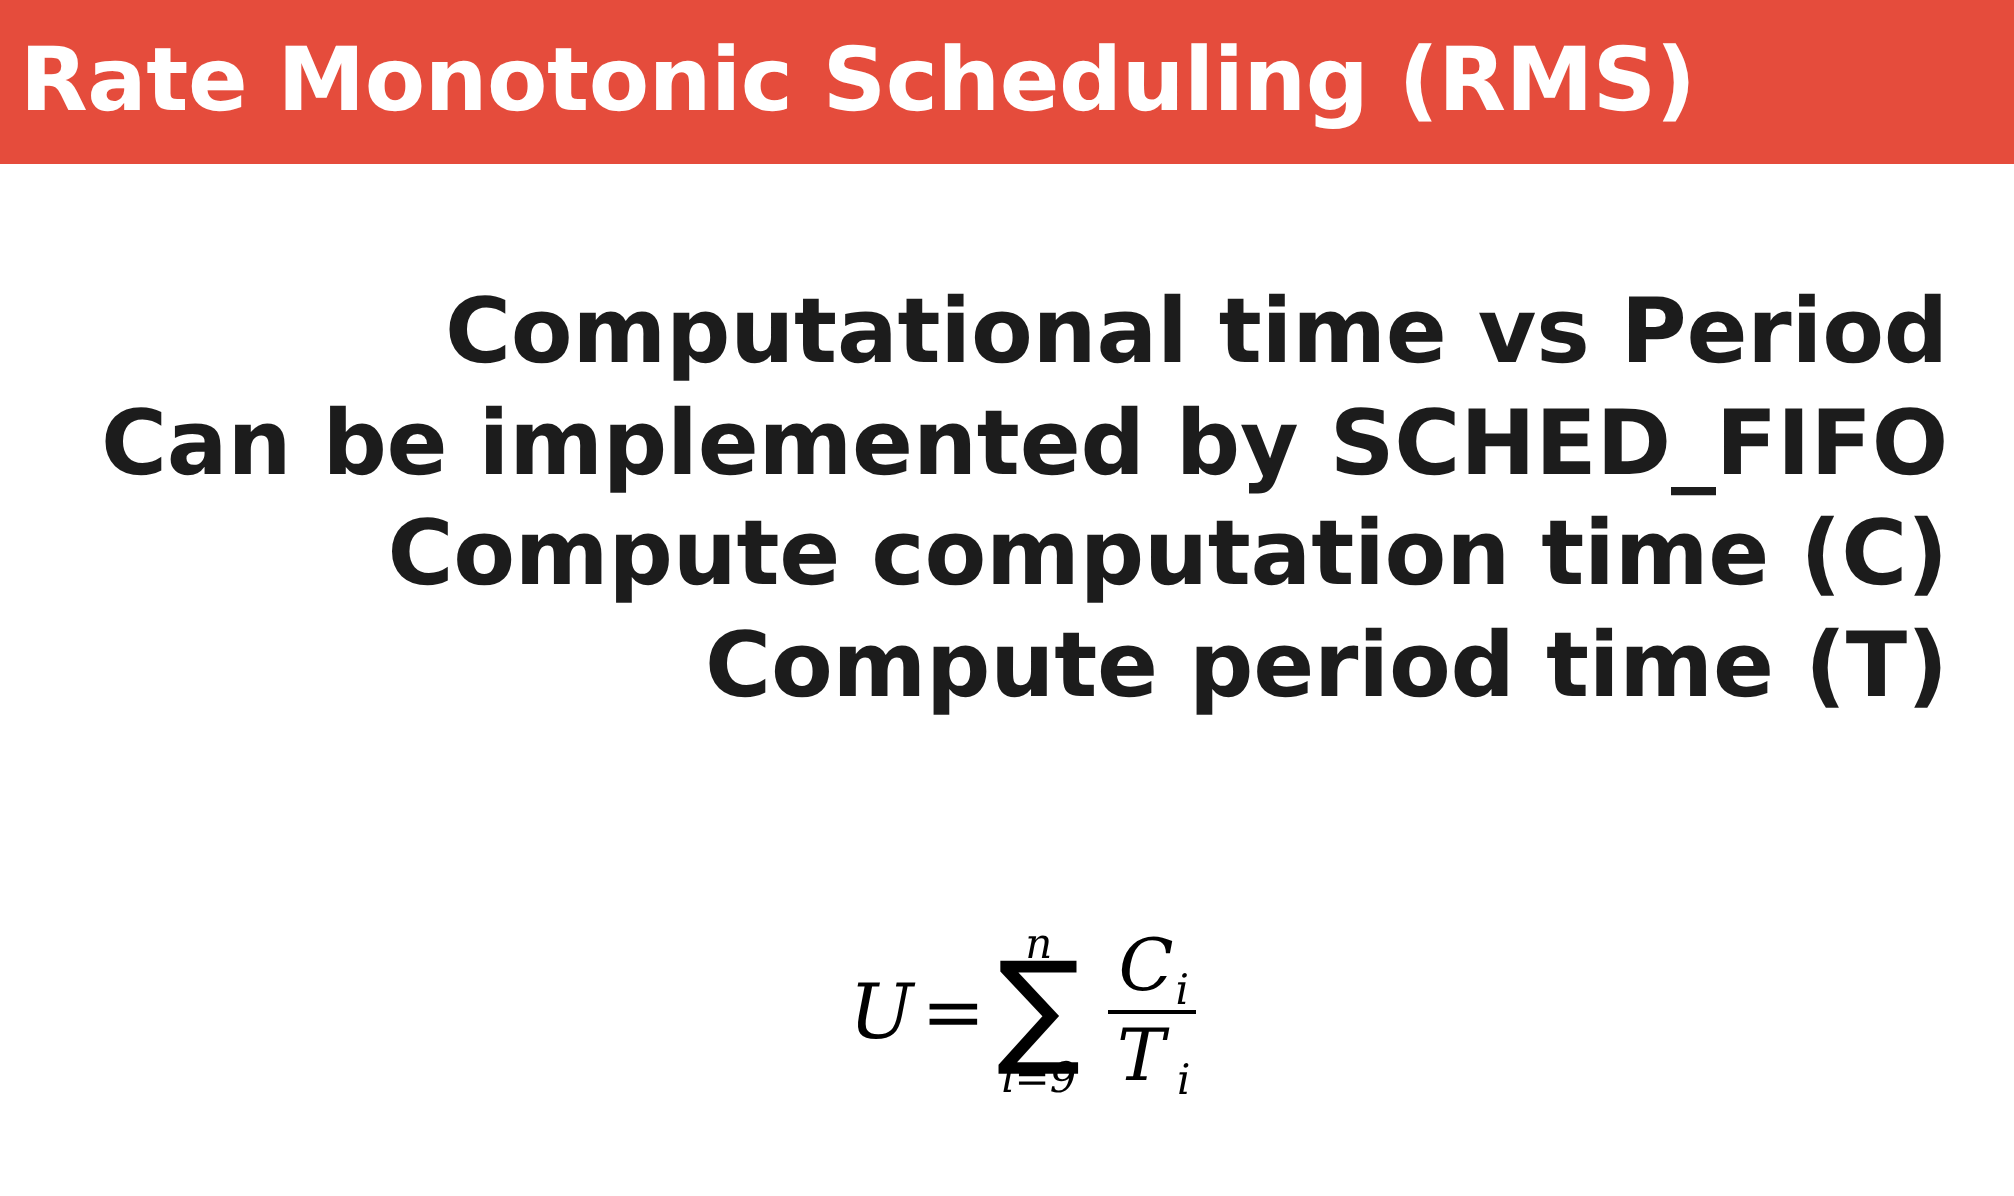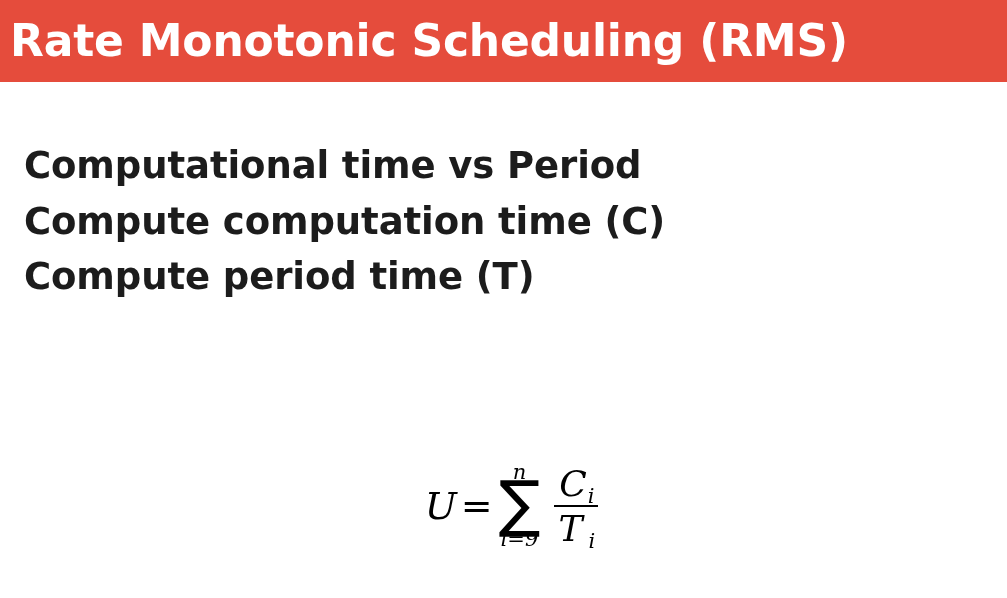--- a/index.html
+++ b/index.html
@@ -13,20 +13,21 @@
     font-family: "Liberation Sans", sans-serif;
     overflow: hidden;
   }
 
   .slide {
     position: relative;
     width: 1007px;
     height: 598px;
     background: #ffffff;
     box-sizing: border-box;
+    text-align: right;
   }
 
   
   .title-bar {
     position: absolute;
     left: 0;
     top: 0;
     width: 1007px;
     height: 82px;
     background: #e54c3c;
@@ -48,21 +49,21 @@
   
   .body-block {
     position: absolute;
     left: 24px;
     top: 138px;
     width: 950px;
   }
   .bullet-line {
     color: #1c1c1c;
     font-family: "DejaVu Sans", sans-serif;
-    font-size: 37px;
+    font-size: 45px;
     font-weight: bold;
     line-height: 55.5px;
     white-space: nowrap;
     letter-spacing: -0.1px;
   }
 
   
   .formula-wrap {
     position: absolute;
     left: 0;
@@ -159,20 +160,21 @@
 <body>
 
 <div class="slide">
 
   <div class="title-bar">
     <h1 class="title-text">Rate Monotonic Scheduling (RMS)</h1>
   </div>
 
   <div class="body-block">
     <div class="bullet-line">Computational time vs Period</div>
+    <div class="bullet-line">Can be implemented by SCHED_FIFO</div>
     <div class="bullet-line">Compute computation time (C)</div>
     <div class="bullet-line">Compute period time (T)</div>
   </div>
 
   <div class="formula-wrap">
     <div class="formula">
 
       <span class="f-var">U</span>
 
       <span class="f-eq">=</span>

